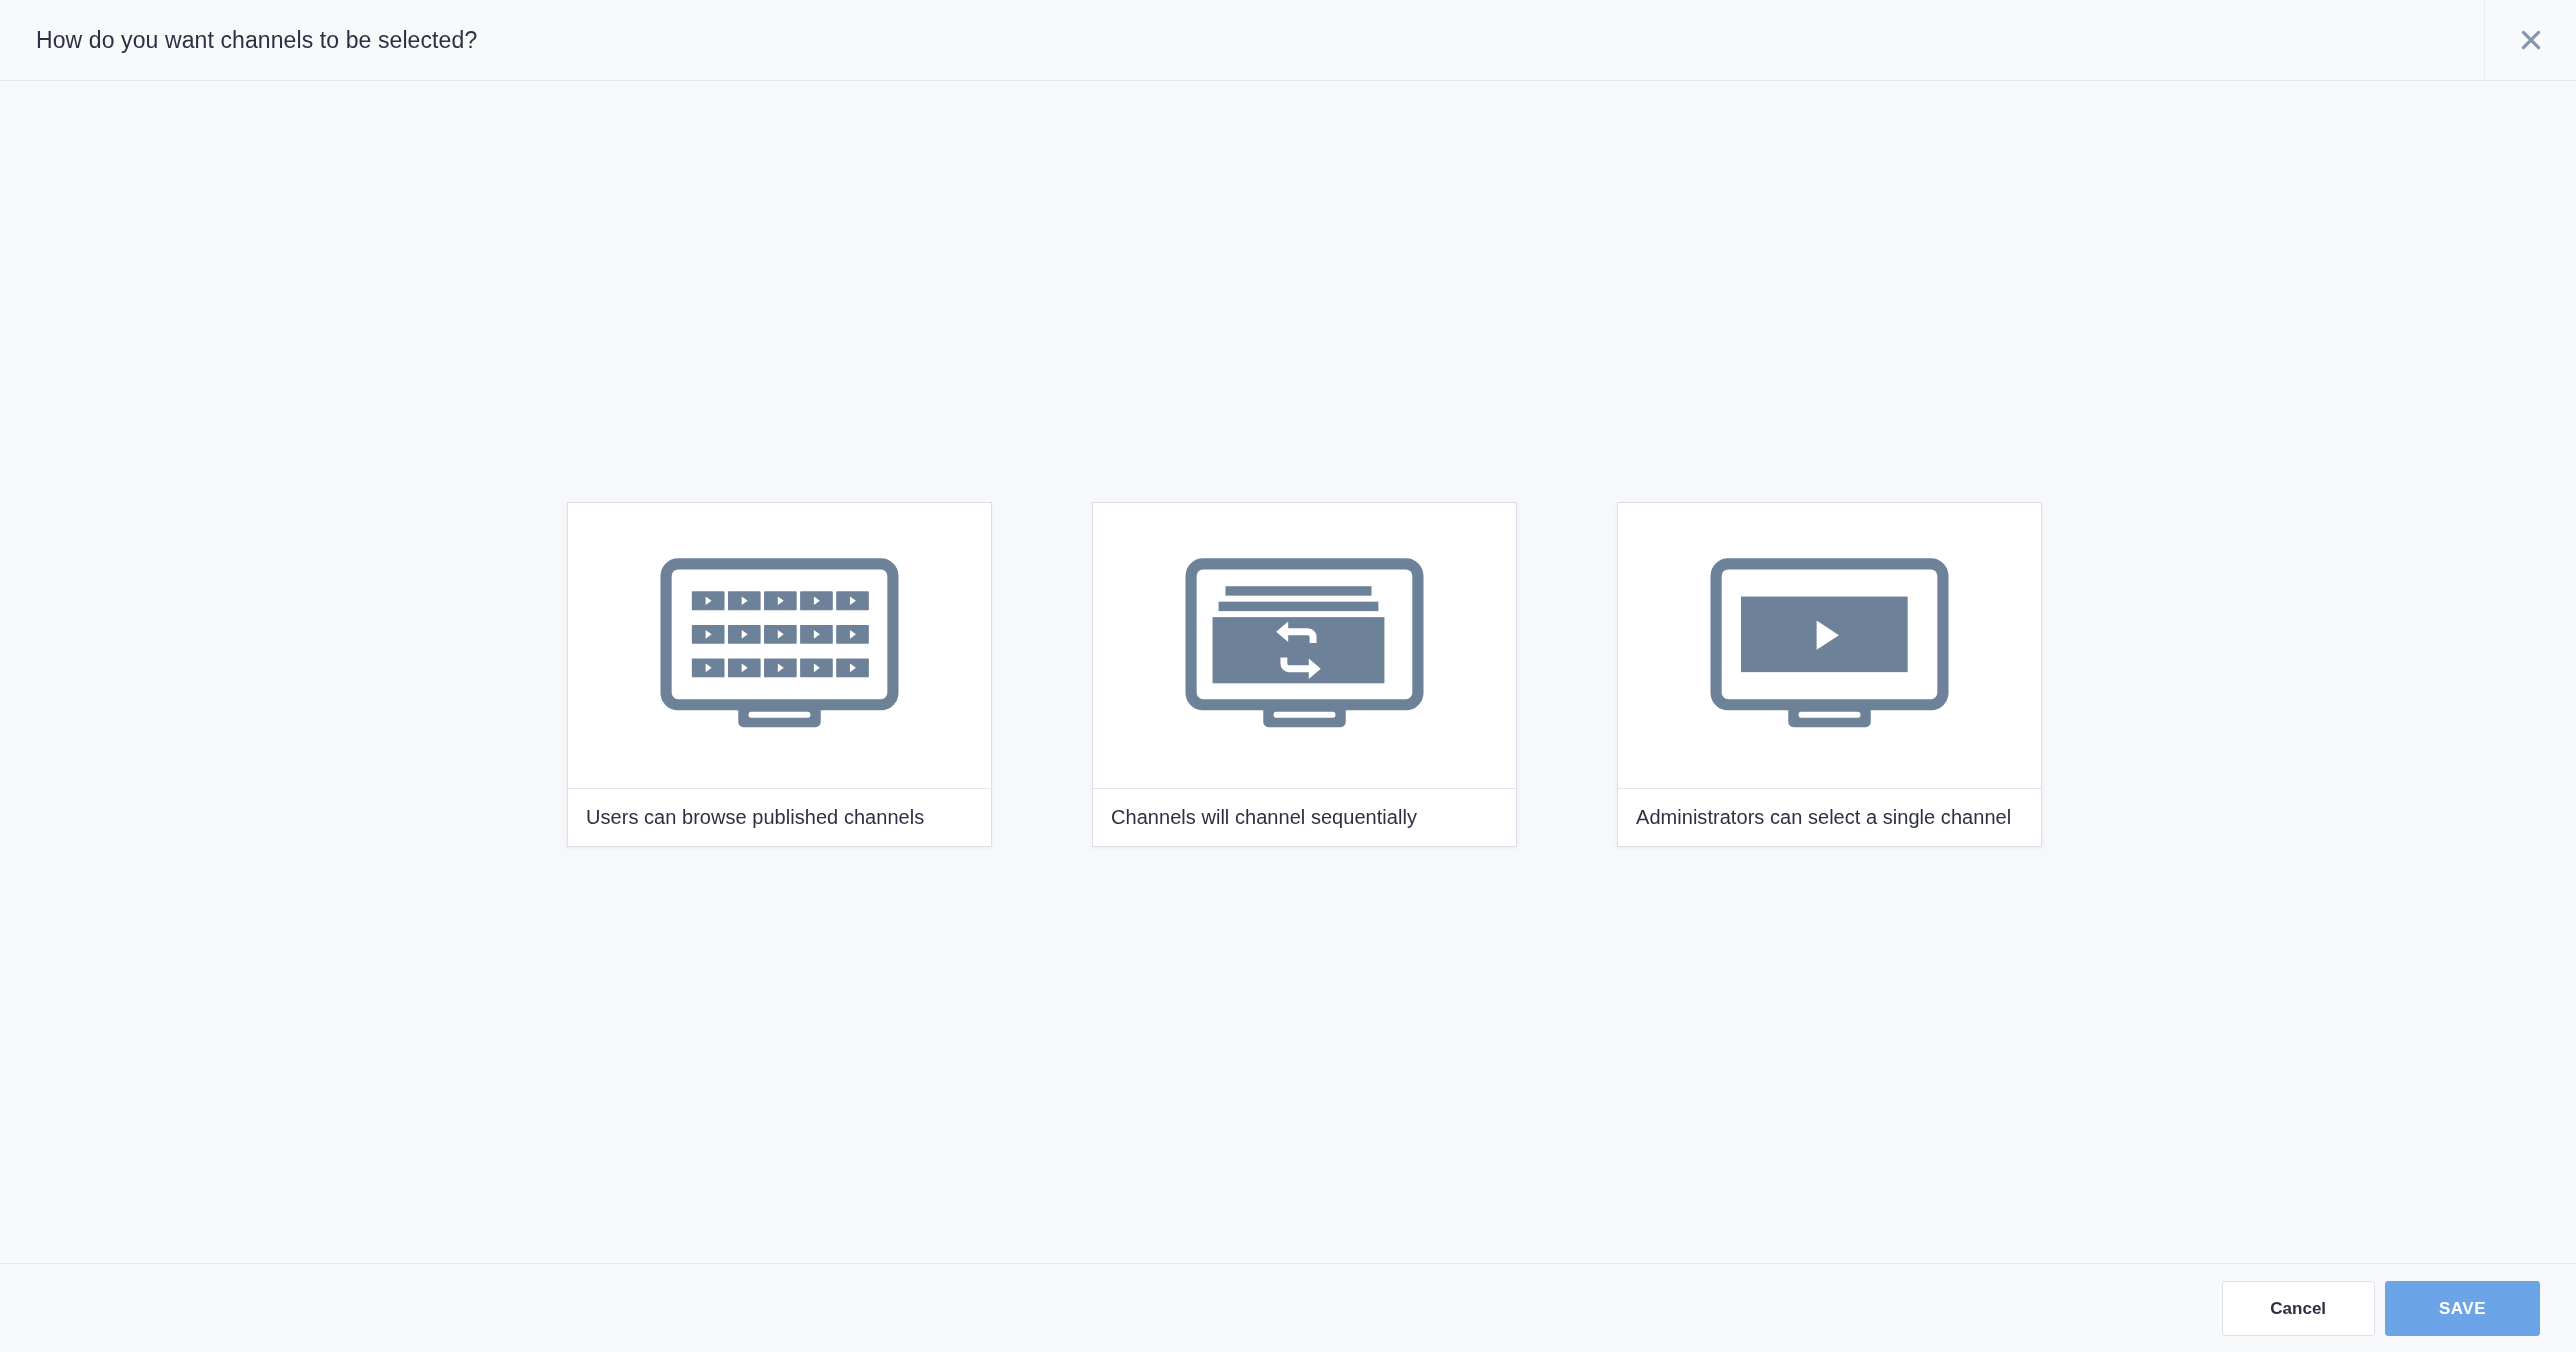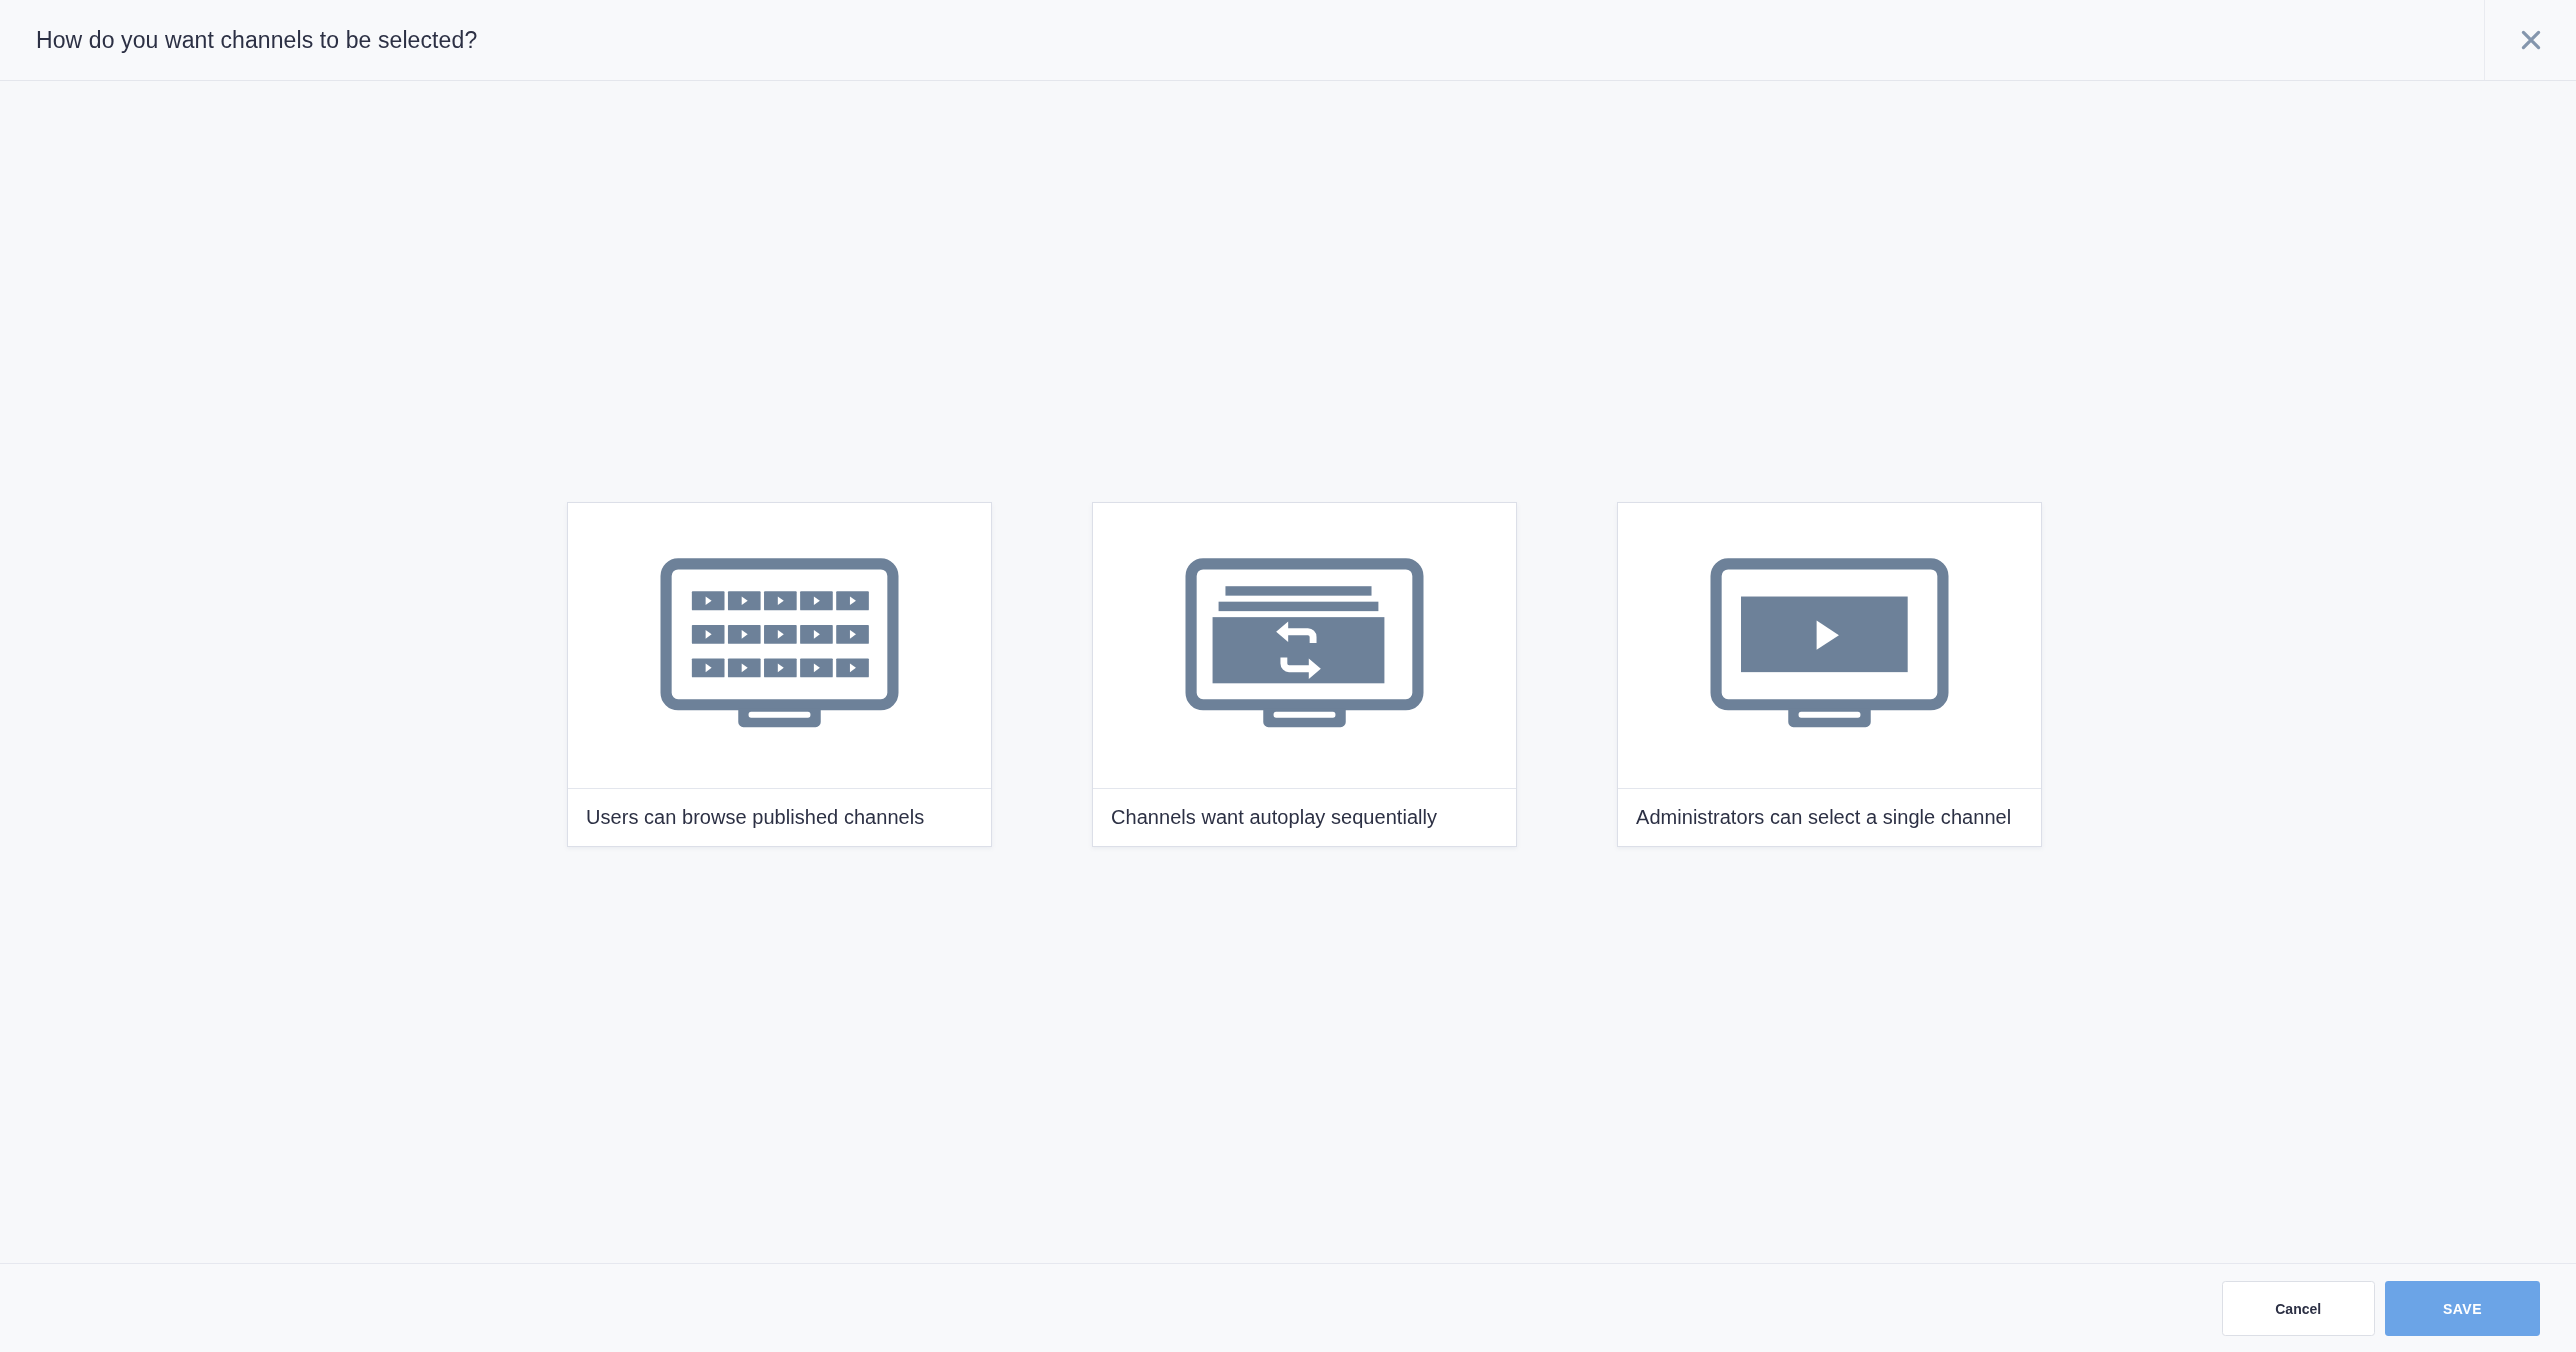--- a/index.html
+++ b/index.html
@@ -115,21 +115,21 @@
     border-top: 1.7px solid #e6e8ef;
     display: flex;
     align-items: center;
     justify-content: flex-end;
     padding-right: 36px;
     box-sizing: border-box;
     gap: 10.3px;
   }
   .btn {
     font-family: "Liberation Sans", sans-serif;
-    font-size: 14px;
+    font-size: 17px;
     height: 55px;
     border-radius: 3.4px;
     display: inline-flex;
     align-items: center;
     justify-content: center;
     cursor: pointer;
     box-sizing: border-box;
     white-space: nowrap;
   }
   .btn-cancel {
@@ -232,21 +232,21 @@
             <rect x="40" y="52" width="186" height="11" fill="#6d8199"></rect>
 
             <rect x="33" y="70" width="200" height="77" fill="#6d8199"></rect>
 
             <g fill="#ffffff">
               <path d="M154 93 a10 10 0 0 0 -10 -10 h-23 v-8 l-14 12 l14 12 v-8 h23 a2 2 0 0 1 2 2 v7 h8 z"></path>
               <path d="M112 124 a10 10 0 0 0 10 10 h23 v8 l14 -12 l-14 -12 v8 h-23 a2 2 0 0 1 -2 -2 v-7 h-8 z"></path>
             </g>
           </svg>
         </div>
-        <div class="card-caption">Channels want autoplay sequentially</div>
+        <div class="card-caption">Channels will channel sequentially</div>
       </div>
 
       <div class="card">
         <div class="card-figure">
           <svg viewBox="0 0 280 206">
             <rect x="8" y="8" width="264" height="164" rx="14" ry="14" fill="none" stroke="#6d8199" stroke-width="13"></rect>
             <path d="M92 176 h96 v16 a6 6 0 0 1 -6 6 h-84 a6 6 0 0 1 -6 -6 z" fill="#6d8199"></path>
             <rect x="104" y="180" width="72" height="7" rx="3" fill="#ffffff"></rect>
             <rect x="37" y="46" width="194" height="88" fill="#6d8199"></rect>
             <path d="M125 74 l26 17 l-26 17 z" fill="#ffffff"></path>

